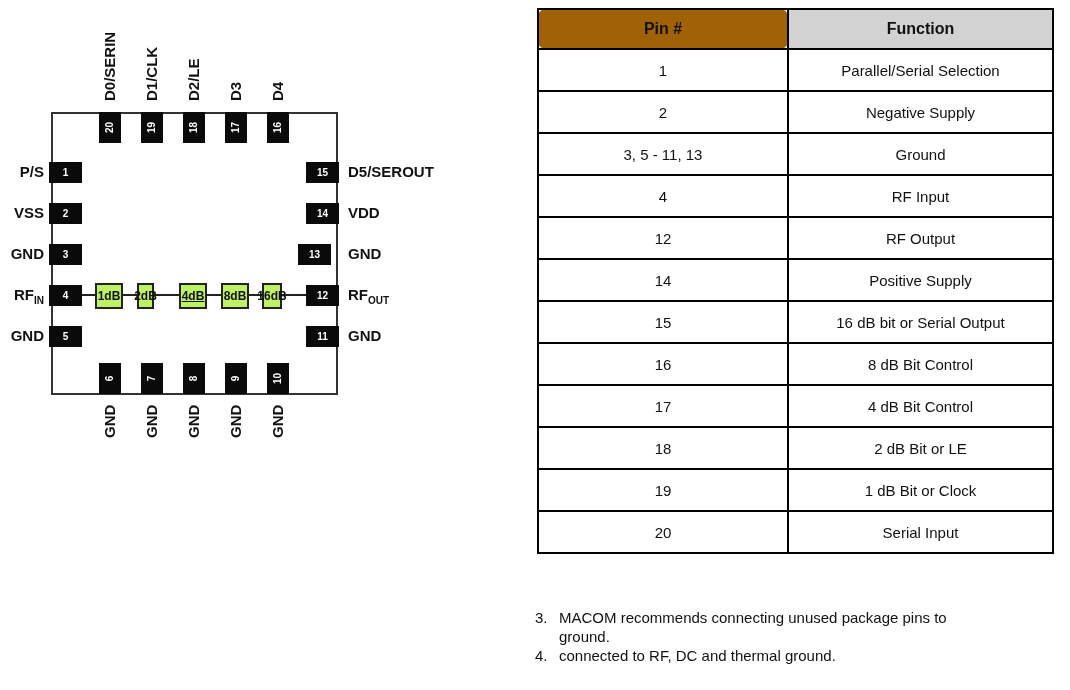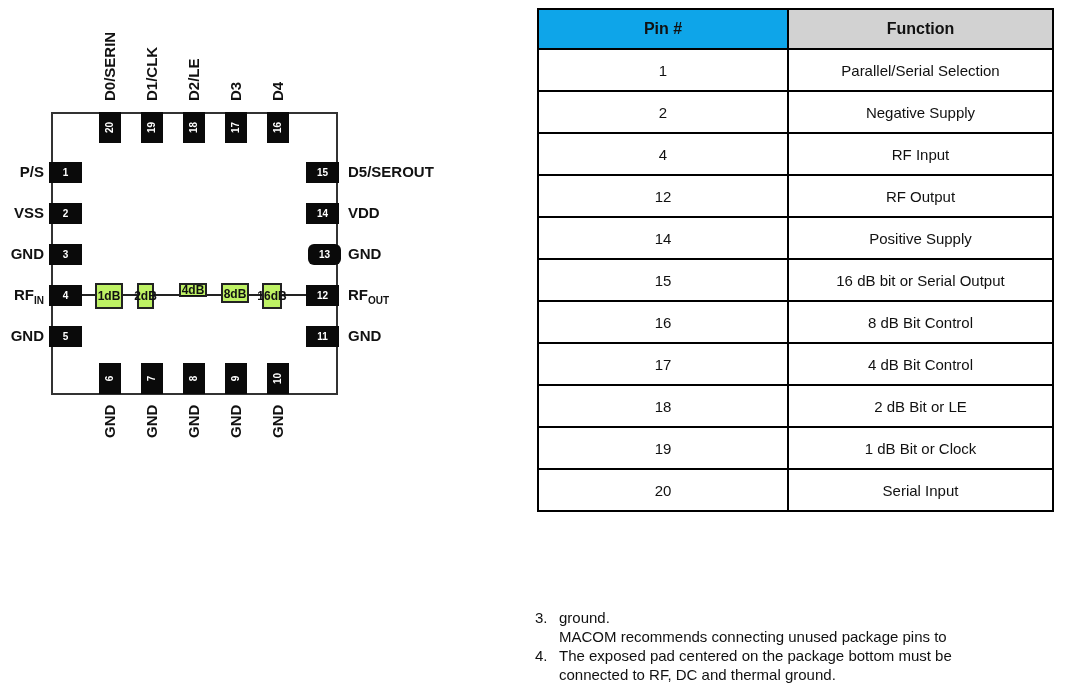--- a/index.html
+++ b/index.html
@@ -52,24 +52,24 @@
 <div id="page">
   <div id="diagram">
     <div class="pkg"></div>
   <div class="chainline" style="left: 80px; top: 294px; width: 228px;"></div>
       <div class="atten" style="left: 95px; top: 283px; width: 28px; height: 26px;">
         <span>1dB</span>
       </div>
       <div class="atten" style="left: 137px; top: 283px; width: 17px; height: 26px;">
         <span>2dB</span>
       </div>
-      <div class="atten" style="left: 179px; top: 283px; width: 28px; height: 14px; text-decoration: underline;">
+      <div class="atten" style="left: 179px; top: 283px; width: 28px; height: 26px; text-decoration: underline;">
         <span>4dB</span>
       </div>
-      <div class="atten" style="left: 221px; top: 283px; width: 28px; height: 20px; align-items: flex-end;">
+      <div class="atten" style="left: 221px; top: 283px; width: 28px; height: 26px;">
         <span>8dB</span>
       </div>
       <div class="atten" style="left: 262px; top: 283px; width: 20px; height: 26px;">
         <span>16dB</span>
       </div>
       <div class="pin rotpin" style="left: 99px; top: 112px; width: 22px; height: 31px; background: rgb(10, 10, 10);">
         <span class="rot">20</span>
       </div>
       <div class="vlabel" style="left: 118px; top: 85px;">D0/SERIN</div>
       <div class="pin rotpin" style="left: 141px; top: 112px; width: 22px; height: 31px; background: rgb(10, 10, 10);">
@@ -129,53 +129,57 @@
       </div>
       <div class="hlabel" style="top: 326px; left: 0px; width: 44px; text-align: right;">GND</div>
       <div class="pin" style="left: 306px; top: 162px; width: 33px; height: 21px; background: rgb(10, 10, 10);">
         <span>15</span>
       </div>
       <div class="hlabel" style="top: 162px; left: 348px;">D5/SEROUT</div>
       <div class="pin" style="left: 306px; top: 203px; width: 33px; height: 21px; background: rgb(10, 10, 10);">
         <span>14</span>
       </div>
       <div class="hlabel" style="top: 203px; left: 348px;">VDD</div>
-      <div class="pin" style="left: 308px; top: 244px; width: 33px; height: 21px; background: rgb(10, 10, 10); border-radius: 6px;">
+      <div class="pin" style="left: 298px; top: 244px; width: 33px; height: 21px; background: rgb(10, 10, 10);">
         <span>13</span>
       </div>
       <div class="hlabel" style="top: 244px; left: 348px;">GND</div>
       <div class="pin" style="left: 306px; top: 285px; width: 33px; height: 21px; background: rgb(10, 10, 10);">
         <span>12</span>
       </div>
       <div class="hlabel" style="top: 285px; left: 348px;">RF<sub>OUT</sub></div>
       <div class="pin" style="left: 306px; top: 326px; width: 33px; height: 21px; background: rgb(10, 10, 10);">
         <span>11</span>
       </div>
       <div class="hlabel" style="top: 326px; left: 348px;">GND</div>
     </div>
 
   <table id="pin-table">
     <colgroup>
         <col style="width:250px">
         <col style="width:265px">
       </colgroup>
     <thead>
         <tr>
-          <th style="background: #0ea5e9;">Pin #</th>
+          <th style="background: #a16207; border-radius: 8px;">Pin #</th>
           <th style="background: rgb(210, 210, 210);">Function</th>
         </tr>
       </thead>
     <tbody>
         <tr>
           <td>1</td>
           <td>Parallel/Serial Selection</td>
         </tr>
         <tr>
           <td>2</td>
           <td>Negative Supply</td>
+        </tr>
+        <tr>
+          <td>3, 5 - 11, 13</td>
+          <td>Ground</td>
         </tr>
         <tr>
           <td>4</td>
           <td>RF Input</td>
         </tr>
         <tr>
           <td>12</td>
           <td>RF Output</td>
         </tr>
         <tr>
@@ -206,25 +210,24 @@
           <td>20</td>
           <td>Serial Input</td>
         </tr>
       </tbody>
   </table>
 
   <div id="notes">
       <div class="note">
         <div class="num">3.</div>
         <div class="txt">
+          <div>MACOM recommends connecting unused package pins to</div>
           <div>ground.</div>
-          <div>MACOM recommends connecting unused package pins to</div>
         </div>
       </div>
       <div class="note">
         <div class="num">4.</div>
         <div class="txt">
-          <div>The exposed pad centered on the package bottom must be</div>
           <div>connected to RF, DC and thermal ground.</div>
         </div>
       </div>
     </div>
 </div>
 
 </body></html>

